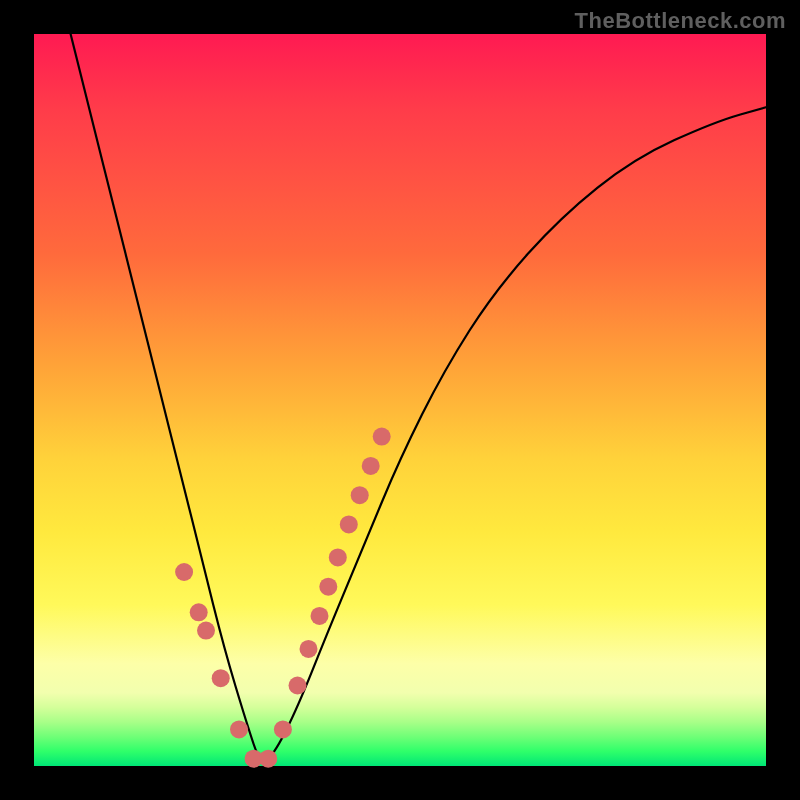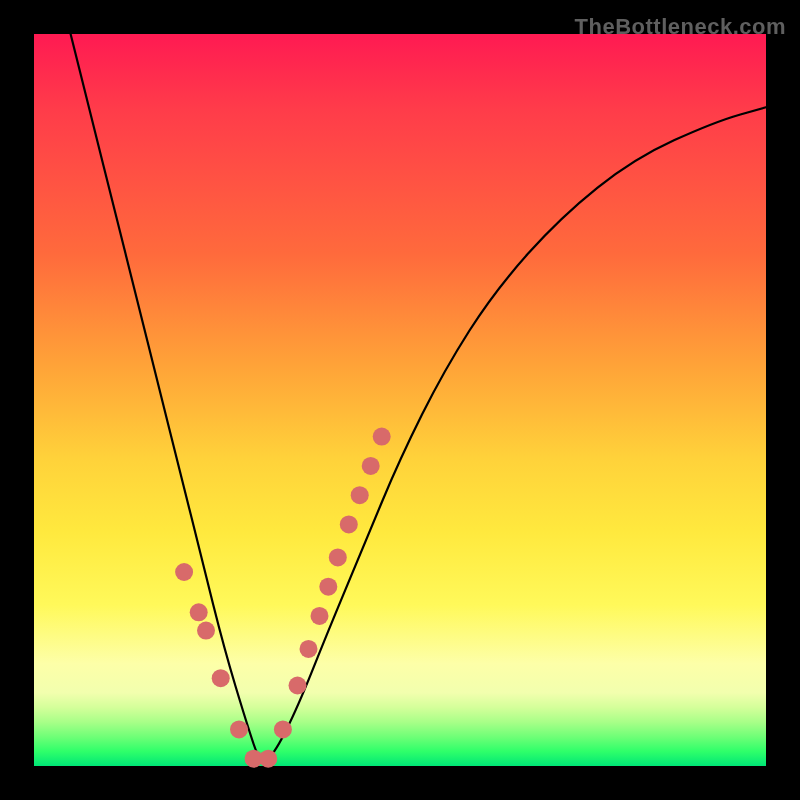--- a/index.html
+++ b/index.html
@@ -12,21 +12,21 @@
     overflow: hidden;
   }
   .frame {
     position: relative;
     width: 800px;
     height: 800px;
     background: #000;
   }
   .watermark {
     position: absolute;
-    top: 14px;
+    top: 8px;
     right: 14px;
     color: #5f5f5f;
     font-size: 22px;
     font-weight: 600;
     letter-spacing: 0.5px;
     user-select: none;
   }
   .plot {
     position: absolute;
     left: 34px;

